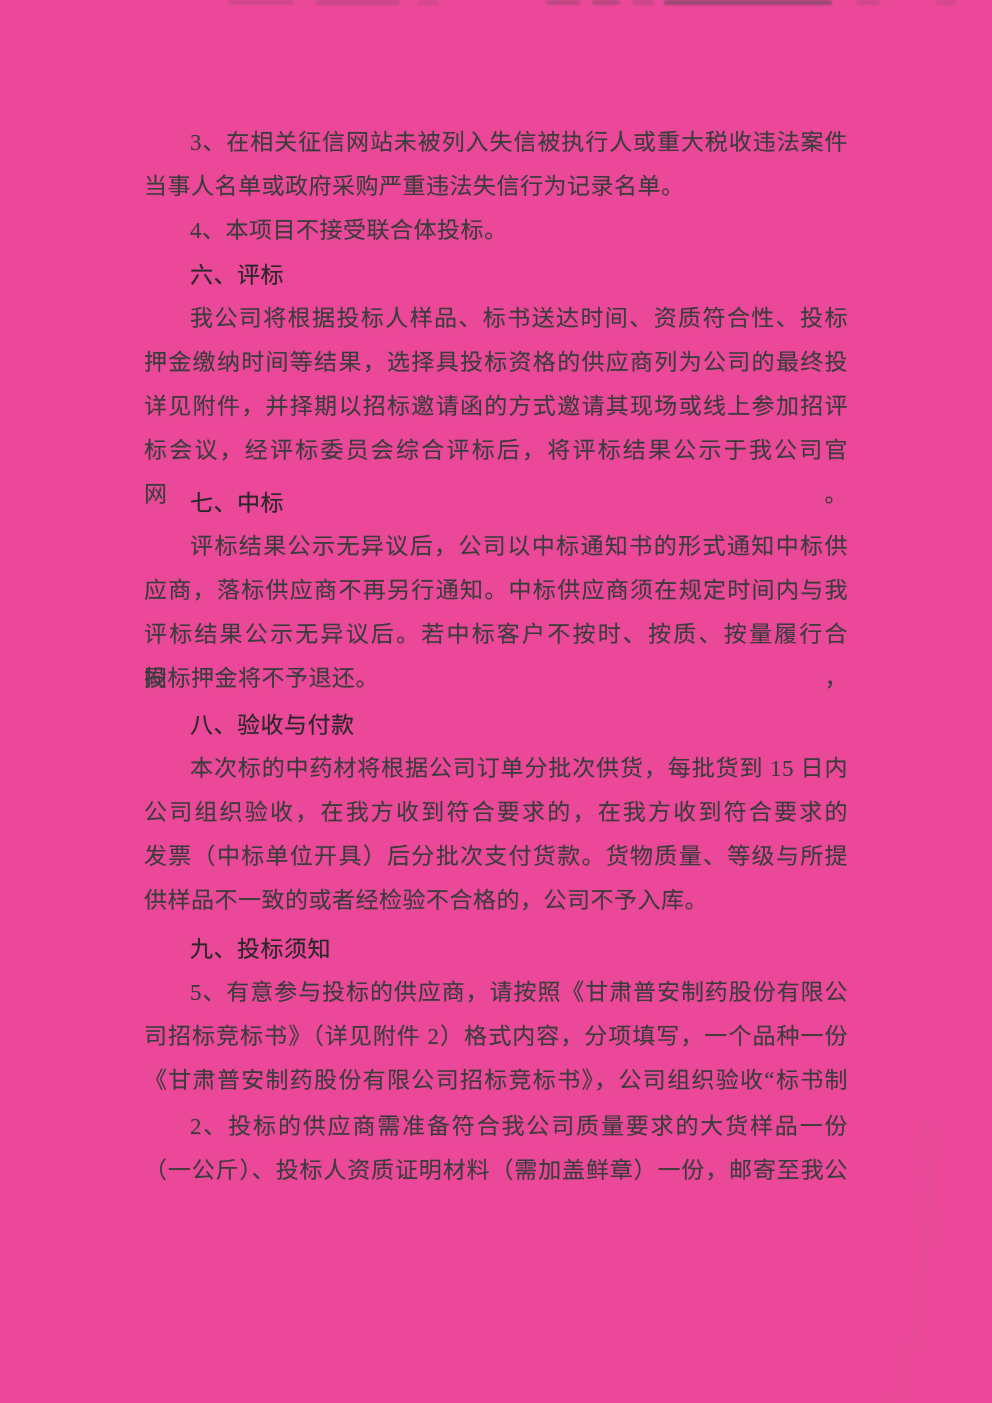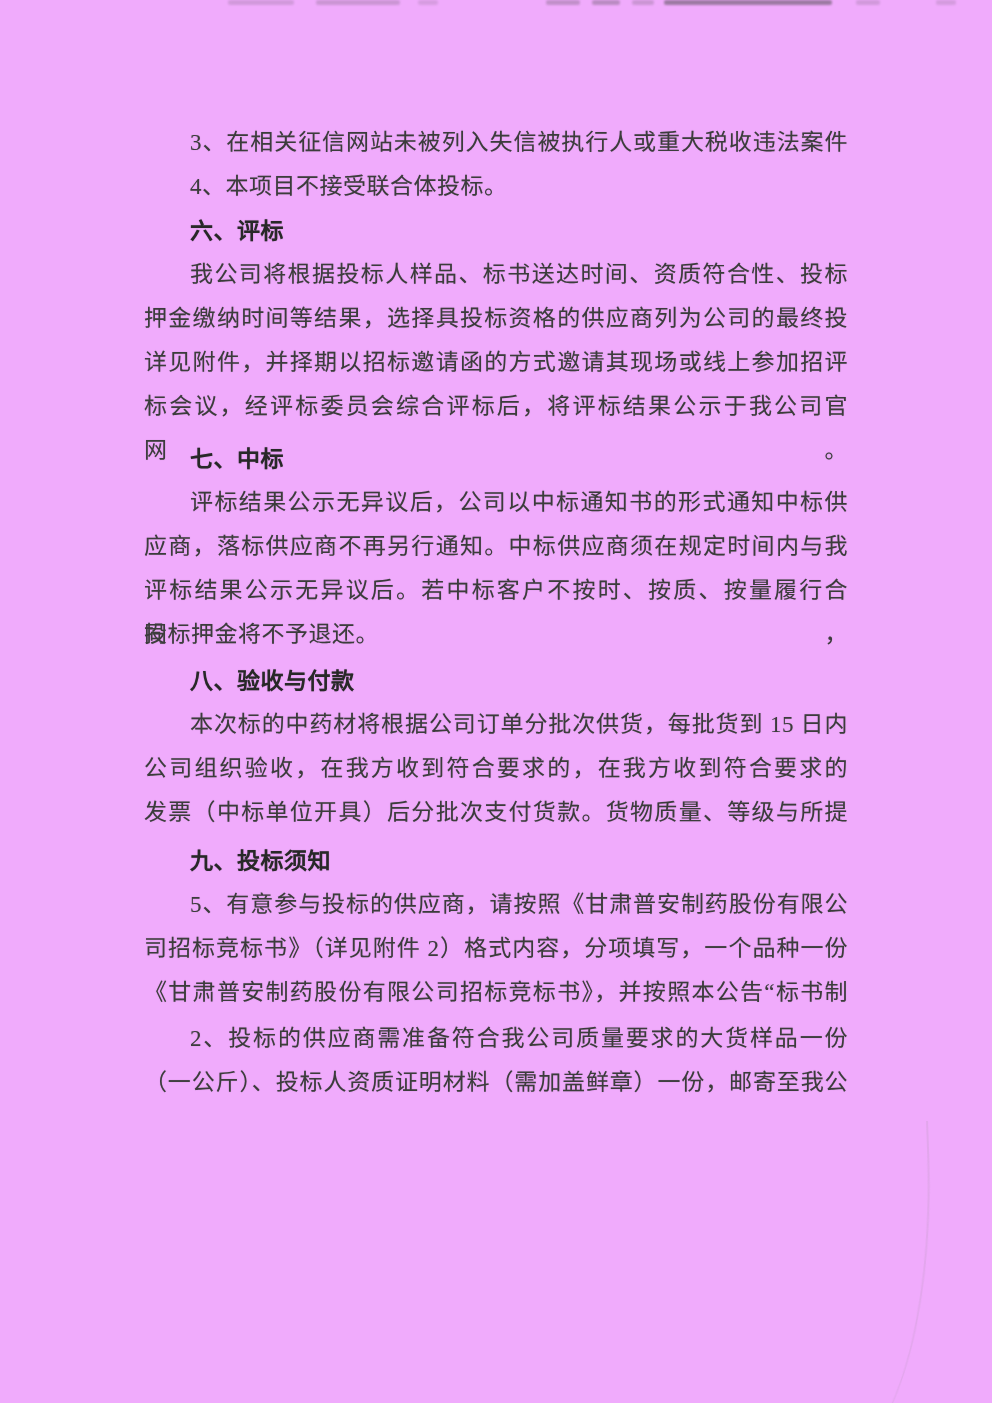--- a/index.html
+++ b/index.html
@@ -1,21 +1,21 @@
 <!DOCTYPE html>
 <html lang="zh-CN"><head>
 <meta charset="utf-8">
 <style>
   html,body { margin:0; padding:0; background:#e8e8e8; }
   .page {
     position: relative;
     width: 992px;
     height: 1403px;
     margin: 0 auto;
-    background: #f0abfc;
+    background: #ec4899;
     overflow: hidden;
     font-family: "Liberation Serif", "DejaVu Serif", serif;
   }
   .doc {
     position: absolute;
     left: 144px;
     top: 121px;
     width: 704px;
     color: #3c3c3c;
     text-shadow: 0 0 1px rgba(80,80,80,0.35);
@@ -28,21 +28,21 @@
     white-space: normal;
   }
   .indent { text-indent: 46px; }
   .just {
     text-align: justify;
     text-align-last: justify;
     text-justify: inter-character;
   }
   .heading {
     font-family: "Liberation Sans", "DejaVu Sans", sans-serif;
-    font-weight: 700;
+    font-weight: 400;
     color: #282828;
     text-shadow: 0 0 1px rgba(40,40,40,0.4);
   }
   .mt8 { margin-top: 8px; }
   .mt4 { margin-top: 4px; }
   .mt2 { margin-top: 2px; }
   
   .smudge {
     position: absolute;
     top: 0;
@@ -76,36 +76,38 @@
   <div class="smudge" style="left:592px; width:28px;  opacity:0.32;"></div>
   <div class="smudge" style="left:632px; width:22px;  opacity:0.22;"></div>
   <div class="smudge" style="left:664px; width:168px; opacity:0.50;"></div>
   <div class="smudge" style="left:856px; width:24px;  opacity:0.18;"></div>
   <div class="smudge" style="left:936px; width:20px;  opacity:0.16;"></div>
 
   <div class="curl"></div>
 
   <div class="doc">
     <div class="line indent just">3、在相关征信网站未被列入失信被执行人或重大税收违法案件</div>
+    <div class="line">当事人名单或政府采购严重违法失信行为记录名单。</div>
     <div class="line indent">4、本项目不接受联合体投标。</div>
     <div class="line indent heading">六、评标</div>
     <div class="line indent just">我公司将根据投标人样品、标书送达时间、资质符合性、投标</div>
     <div class="line just">押金缴纳时间等结果，选择具投标资格的供应商列为公司的最终投</div>
     <div class="line just">详见附件，并择期以招标邀请函的方式邀请其现场或线上参加招评</div>
     <div class="line just">标会议，经评标委员会综合评标后，将评标结果公示于我公司官网。</div>
     <div class="line indent heading mt8">七、中标</div>
     <div class="line indent just">评标结果公示无异议后，公司以中标通知书的形式通知中标供</div>
     <div class="line just">应商，落标供应商不再另行通知。中标供应商须在规定时间内与我</div>
     <div class="line just">评标结果公示无异议后。若中标客户不按时、按质、按量履行合同，</div>
     <div class="line">投标押金将不予退还。</div>
     <div class="line indent heading mt2">八、验收与付款</div>
     <div class="line indent just">本次标的中药材将根据公司订单分批次供货，每批货到 15 日内</div>
     <div class="line just">公司组织验收，在我方收到符合要求的，在我方收到符合要求的</div>
     <div class="line just">发票（中标单位开具）后分批次支付货款。货物质量、等级与所提</div>
+    <div class="line">供样品不一致的或者经检验不合格的，公司不予入库。</div>
     <div class="line indent heading mt4">九、投标须知</div>
     <div class="line indent just">5、有意参与投标的供应商，请按照《甘肃普安制药股份有限公</div>
     <div class="line just">司招标竞标书》（详见附件 2）格式内容，分项填写，一个品种一份</div>
-    <div class="line just">《甘肃普安制药股份有限公司招标竞标书》，并按照本公告“标书制</div>
+    <div class="line just">《甘肃普安制药股份有限公司招标竞标书》，公司组织验收“标书制</div>
     <div class="line indent just mt2">2、投标的供应商需准备符合我公司质量要求的大货样品一份</div>
     <div class="line just">（一公斤）、投标人资质证明材料（需加盖鲜章）一份，邮寄至我公</div>
   </div>
 
 </div>
 
 </body></html>

